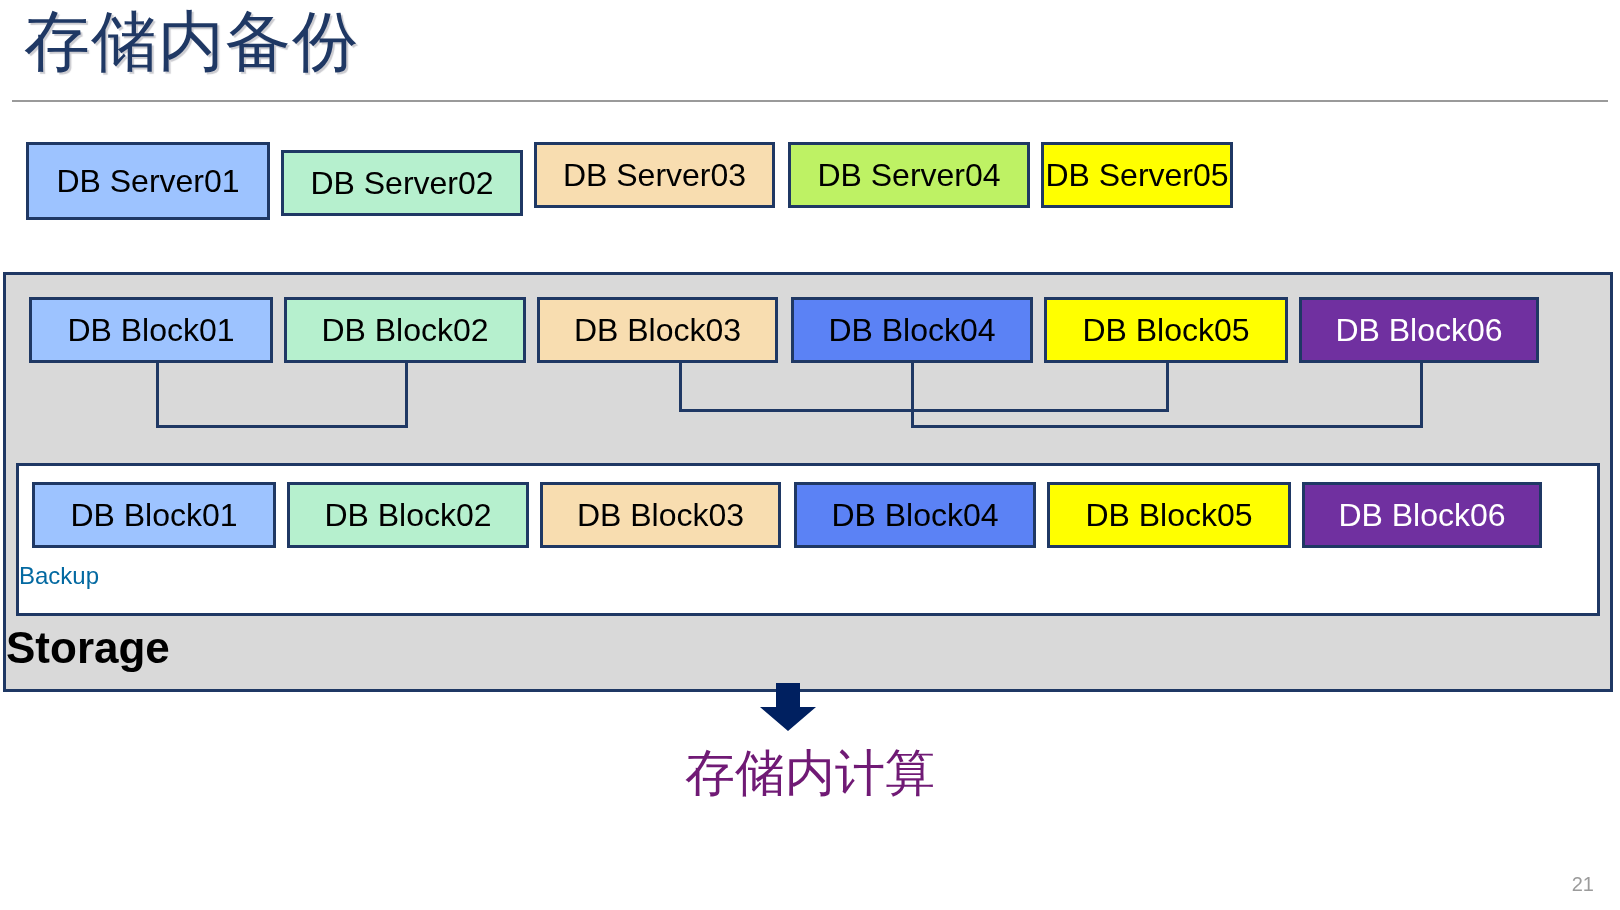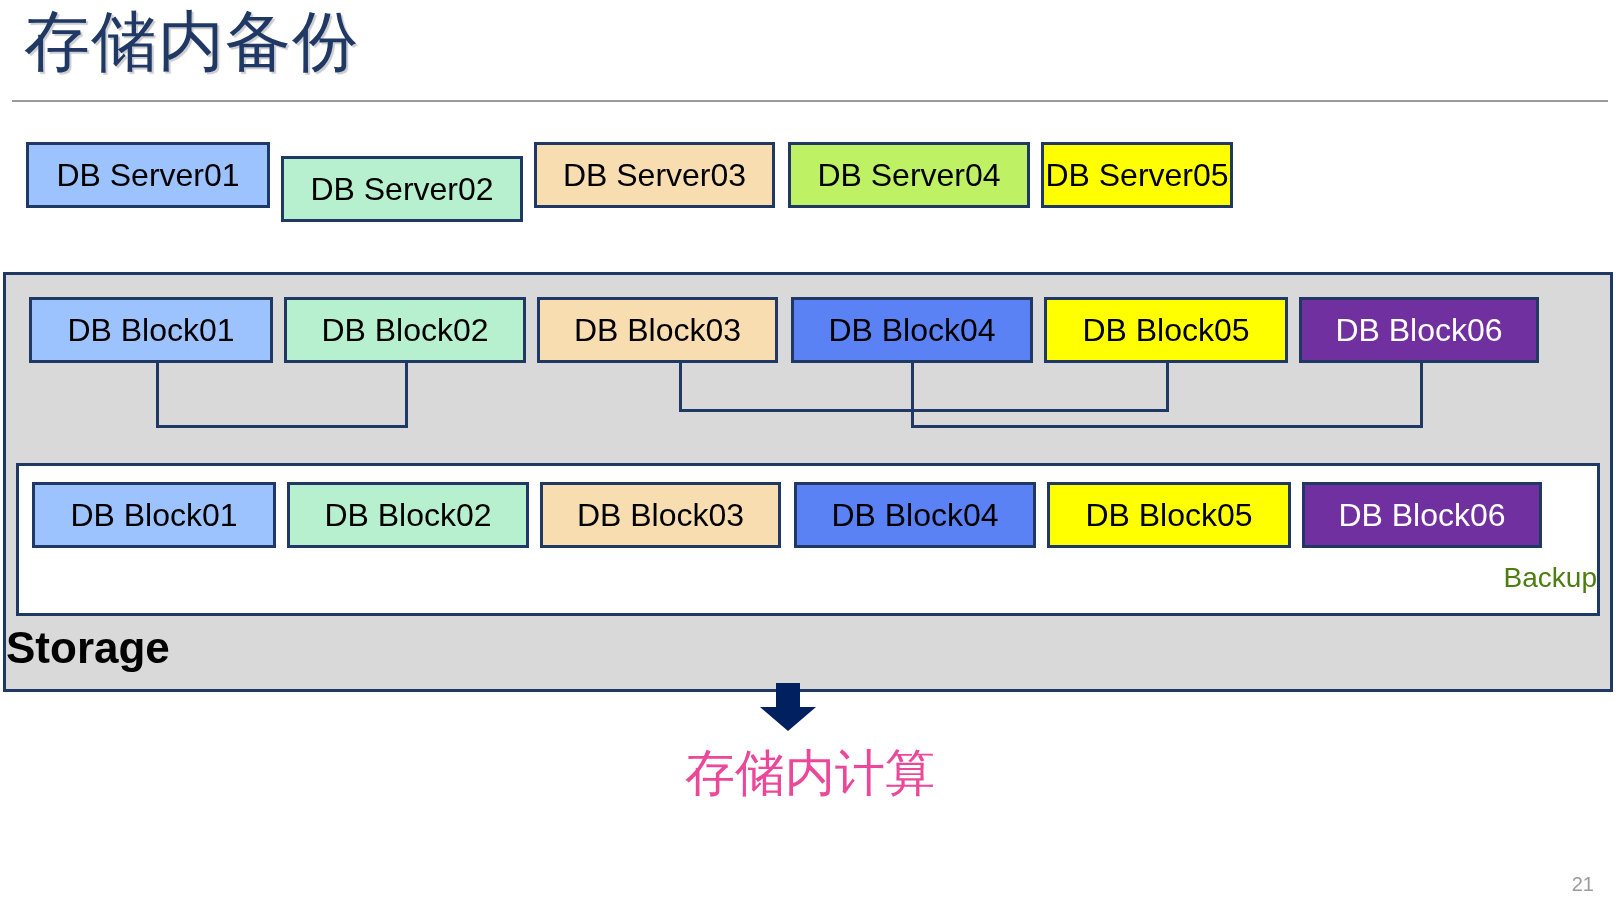--- a/index.html
+++ b/index.html
@@ -73,23 +73,23 @@
     height: 153px;
     box-sizing: border-box;
     background: #ffffff;
     border: 3px solid #1F3864;
   }
   #backup-label {
     position: absolute;
     left: 0;
     top: 96px;
     width: 100%;
-    text-align: right;
-    font-size: 28px;
-    color: #4d7c0f;
+    text-align: left;
+    font-size: 24px;
+    color: #0369a1;
   }
   #storage-label {
     position: absolute;
     left: 0;
     top: 348px;
     width: 100%;
     text-align: left;
     font-size: 44px;
     font-weight: bold;
     color: #000000;
@@ -118,45 +118,45 @@
 
   
   #caption {
     position: absolute;
     left: 0;
     top: 740px;
     width: 1620px;
     text-align: center;
     font-size: 50px;
     line-height: 1.35;
-    color: #ec4899;
+    color: #701a75;
   }
   #caption div { white-space: nowrap; }
 
   
   #page-number {
     position: absolute;
     right: 26px;
     bottom: 14px;
     font-size: 20px;
     color: #9b9b9b;
     margin-left: 48px;
   }
 </style>
 </head>
 <body>
 
 <div id="slide-title">存储内备份</div>
 <div id="title-rule"></div>
 
 <div id="server-row">
-    <div class="node" style="left: 26px; top: 142px; width: 244px; height: 66px; background: rgb(157, 195, 255); color: rgb(0, 0, 0);">
+    <div class="node" style="left: 26px; top: 142px; width: 244px; height: 78px; background: rgb(157, 195, 255); color: rgb(0, 0, 0);">
       <span>DB Server01</span>
     </div>
-    <div class="node" style="left: 281px; top: 156px; width: 242px; height: 66px; background: rgb(182, 240, 206); color: rgb(0, 0, 0);">
+    <div class="node" style="left: 281px; top: 150px; width: 242px; height: 66px; background: rgb(182, 240, 206); color: rgb(0, 0, 0);">
       <span>DB Server02</span>
     </div>
     <div class="node" style="left: 534px; top: 142px; width: 241px; height: 66px; background: rgb(248, 221, 176); color: rgb(0, 0, 0);">
       <span>DB Server03</span>
     </div>
     <div class="node" style="left: 788px; top: 142px; width: 242px; height: 66px; background: #bef264; color: rgb(0, 0, 0);">
       <span>DB Server04</span>
     </div>
     <div class="node" style="left: 1041px; top: 142px; width: 192px; height: 66px; background: rgb(255, 255, 0); color: rgb(0, 0, 0);">
       <span>DB Server05</span>

